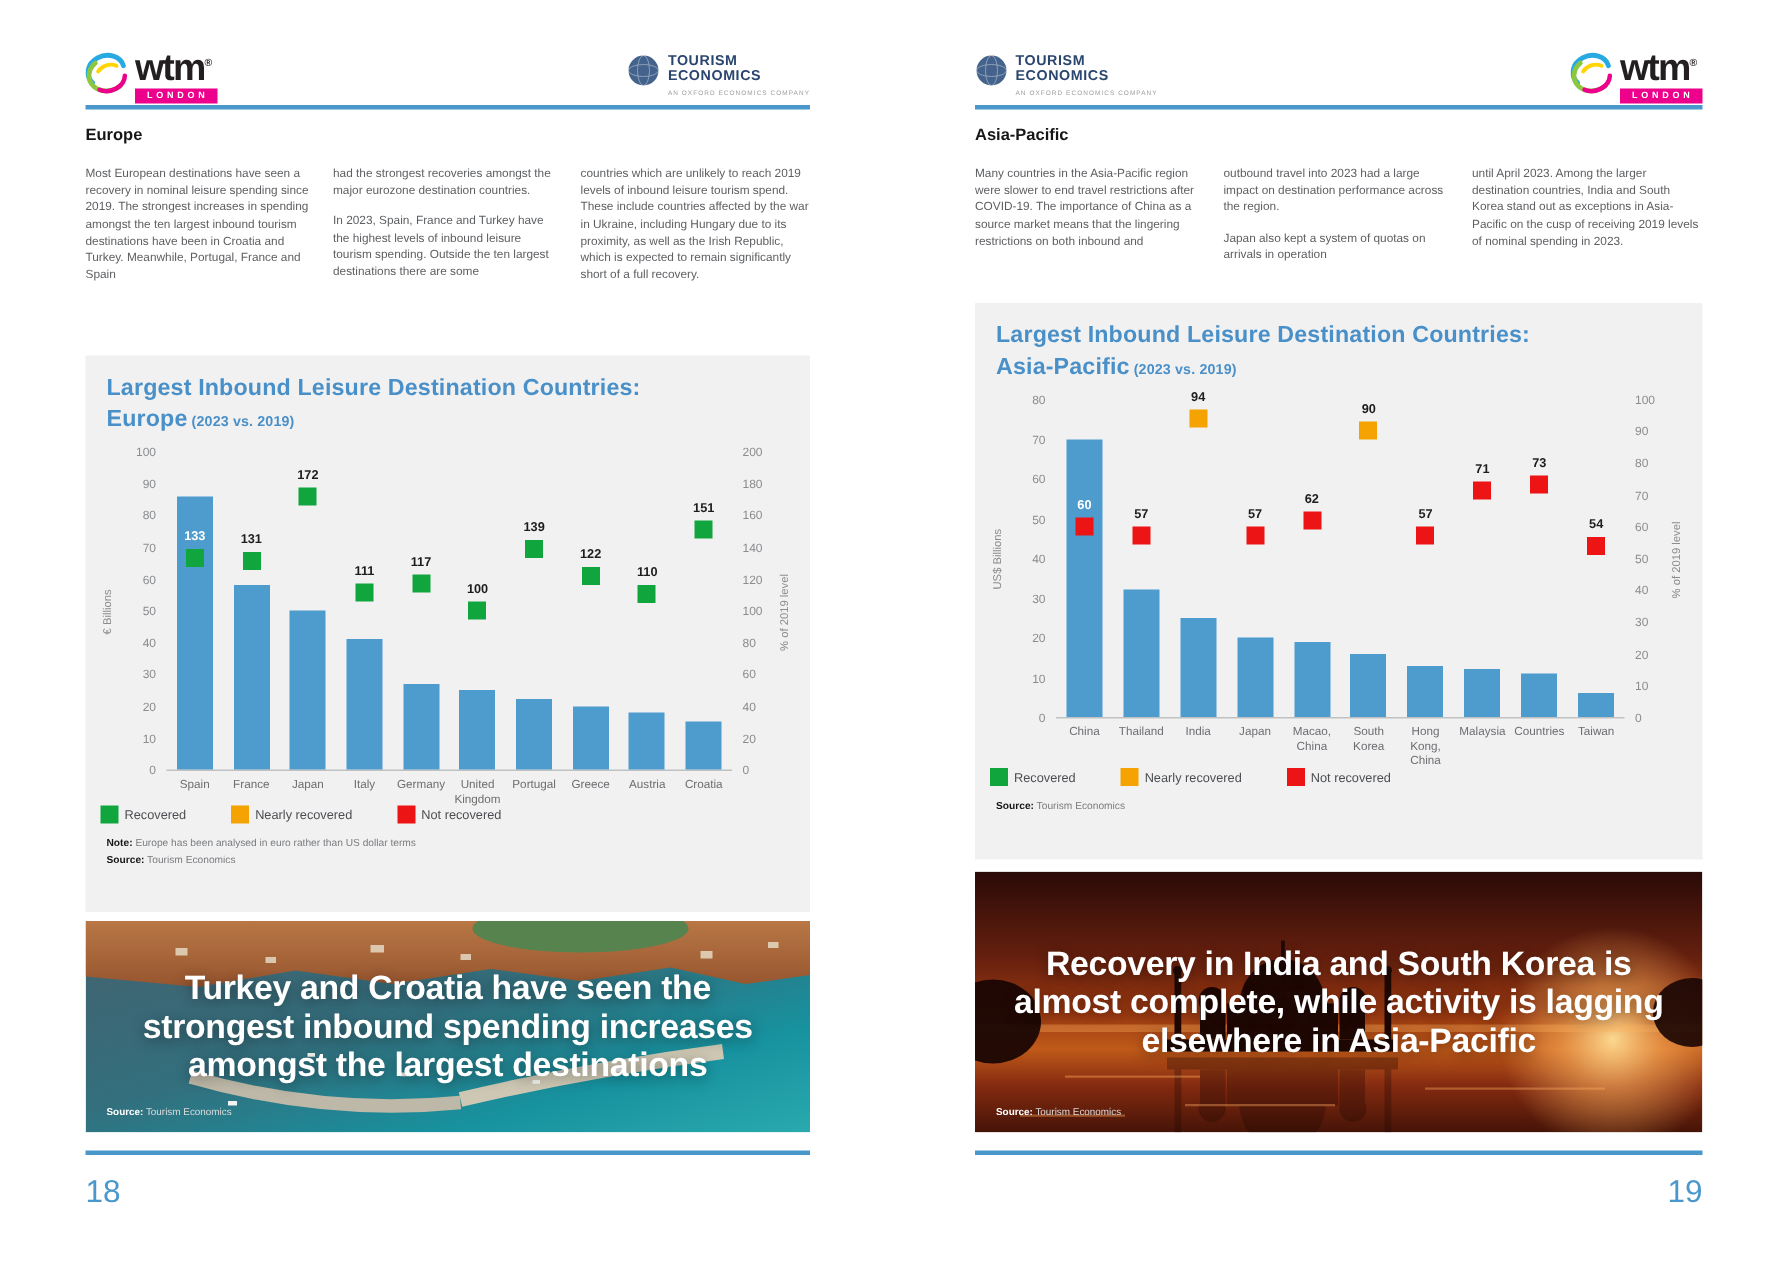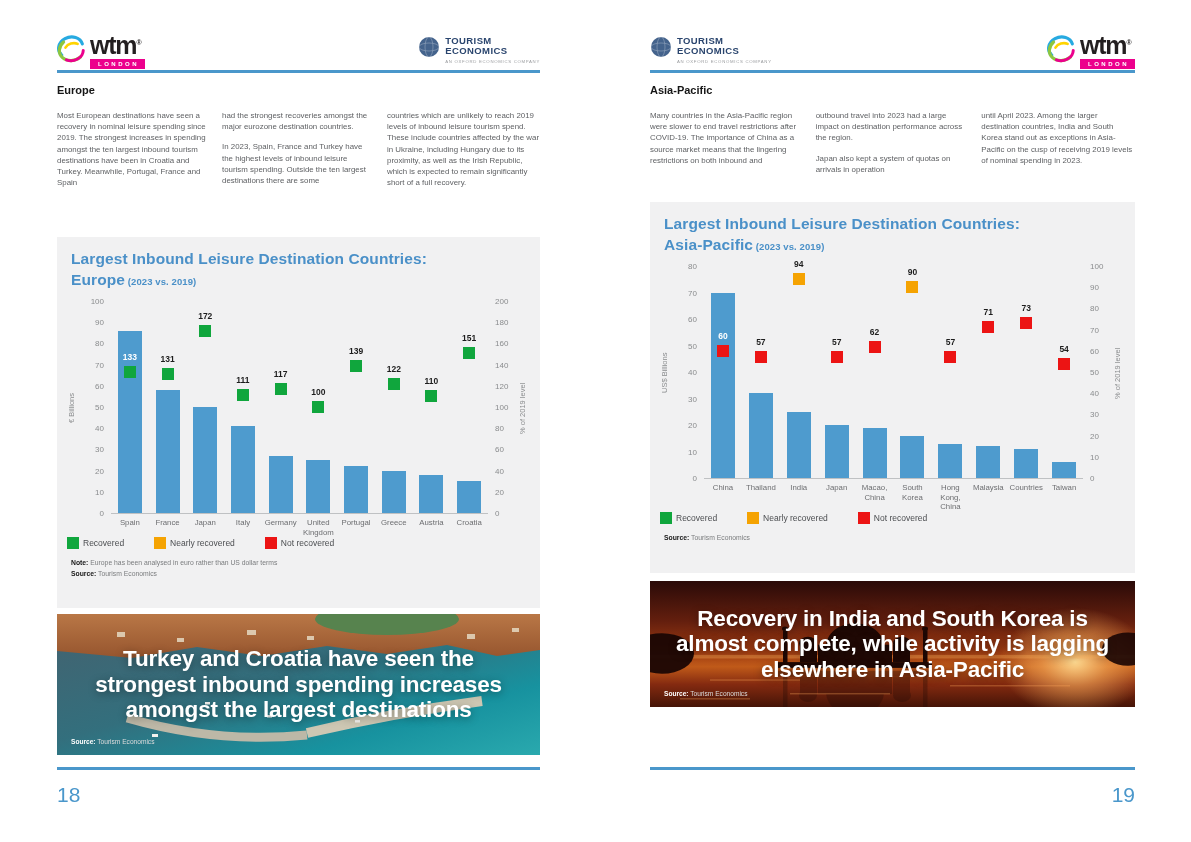--- a/index.html
+++ b/index.html
@@ -51,21 +51,21 @@
   .lg-item { display:flex; align-items:center; gap:4px; }
   .lg-sq { width:12px; height:12px; display:inline-block; }
   .lg-tx { font-size:8.5px; color:#4b4d50; }
   .footnotes { margin:9px 0 0 4px; }
   .fn-line { font-size:6.8px; color:#7a7c7e; line-height:1.55; }
   .fn-line b { color:#161616; }
 
   
   .hero { position:absolute; left:0; right:0; overflow:hidden; }
   .page.left  .hero { top:614px; height:141px; }
-  .page.right .hero { top:581px; height:126px; }
+  .page.right .hero { top:581px; height:174px; }
   .hero svg.scene { position:absolute; inset:0; width:100%; height:100%; display:block; }
   .hero-text { position:absolute; inset:0; display:flex; align-items:center; justify-content:center; text-align:center;
                color:#fff; font-weight:800; line-height:1.13; padding:0 18px; text-shadow:0 2px 9px rgba(0,0,0,.4); }
   .page.left  .hero-text { font-size:22.5px; letter-spacing:-0.2px; }
   .page.right .hero-text { font-size:22.5px; letter-spacing:-0.2px; padding:0 26px; }
   .hero-source { position:absolute; left:14px; bottom:10px; font-size:6.6px; color:#dcdcdc; }
   .hero-source b { color:#fff; }
 
   .bottom-rule { position:absolute; top:767px; left:0; right:0; height:3px; background:#4a97cb; }
   .page-number { position:absolute; top:783px; font-size:21px; font-weight:400; color:#4a97cb; }

